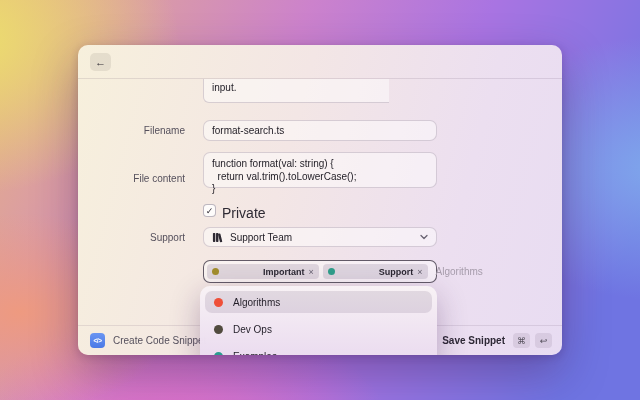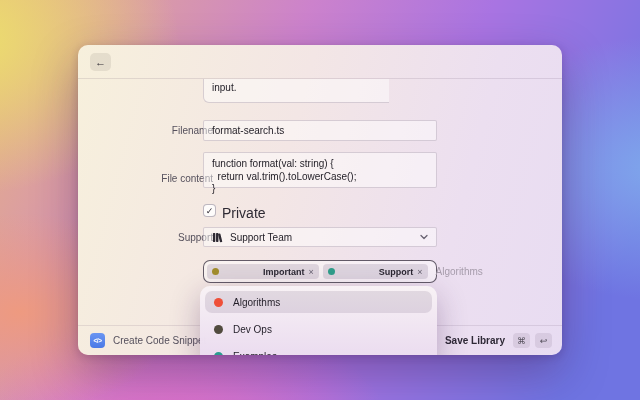--- a/index.html
+++ b/index.html
@@ -25,25 +25,25 @@
     position:absolute; left:12px; top:8px; width:21px; height:18px;
     border-radius:5px; background:rgba(60,45,30,0.09);
     display:flex; align-items:center; justify-content:center;
     font-size:11px; color:#2e2a33; cursor:pointer;
   }
   .sep { position:absolute; left:0; width:100%; height:1px; background:rgba(90,70,100,0.14); }
   .field {
     position:absolute; left:125px; width:234px;
     background:rgba(255,255,255,0.48);
     border:1px solid rgba(90,70,100,0.22);
-    border-radius:2px; font-size:10px; color:#1f1c24;
+    border-radius:7px; font-size:10px; color:#1f1c24;
   }
   .row-label {
     position:absolute; left:0; width:107px; text-align:right;
-    font-size:10px; color:#55505c;margin-left:28px;
+    font-size:10px; color:#55505c;
   }
   .peek-clip { position:absolute; left:125px; top:34px; width:186px; height:24px; overflow:hidden; }
   .peek-field {
     position:absolute; left:0; top:-14px; width:234px; height:38px;
     background:rgba(255,255,255,0.48); border:1px solid rgba(90,70,100,0.22);
     border-radius:6px; font-size:10px; color:#1f1c24; padding:16px 8px 0 8px;
   }
   .filename-field { top:75px; height:21px; line-height:19px; padding:0 8px; }
   .content-field { top:107px; height:36px; padding:5px 8px; }
   .code-line { white-space:pre; font-size:10px; line-height:12.5px; color:#1f1c24; }
@@ -180,19 +180,19 @@
       <span class="dd-name">Examples</span>
     </div>
   </div>
 
   <div class="footer">
     <div class="app-icon">
       <span>&lt;/&gt;</span>
     </div>
     <span class="app-name">Create Code Snippet</span>
     <div class="footer-right">
-      <span class="action-label">Save Library</span>
+      <span class="action-label">Save Snippet</span>
       <span class="key">⌘</span>
       <span class="key">↩</span>
     </div>
   </div>
 
 </div>
 
 </body></html>

